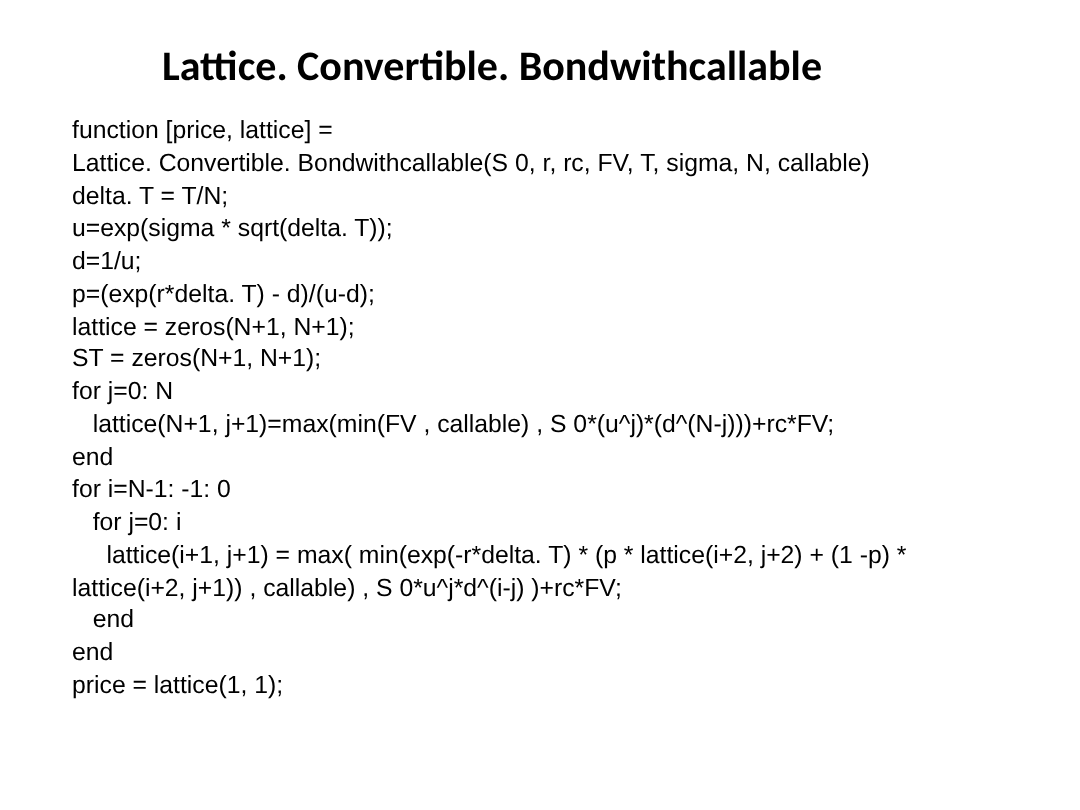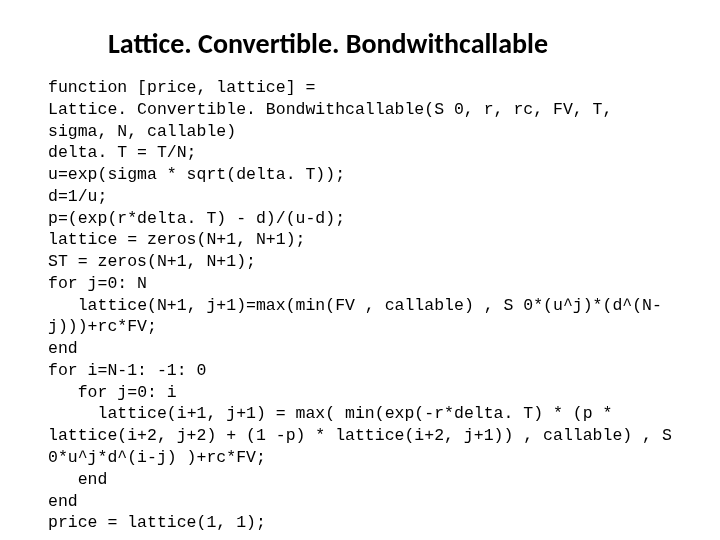--- a/index.html
+++ b/index.html
@@ -23,21 +23,21 @@
     font-weight: 700;
     text-align: left;
     margin: 6px 0 16px 60px;
     letter-spacing: 0px;
   }
   .code {
     font-size: 16.5px;
     line-height: 1.32;
     white-space: pre-wrap;
     word-wrap: break-word;
-    font-family: Liberation Mono, monospace;
+    font-family: Liberation Sans, sans-serif;
   }
 </style>
 </head>
 <body>
 
 <div class="slide">
   <div class="title">Lattice. Convertible. Bondwithcallable</div>
   <div class="code"><div>function [price, lattice] =</div><div>Lattice. Convertible. Bondwithcallable(S 0, r, rc, FV, T, sigma, N, callable)</div><div>delta. T = T/N;</div><div>u=exp(sigma * sqrt(delta. T));</div><div>d=1/u;</div><div>p=(exp(r*delta. T) - d)/(u-d);</div><div>lattice = zeros(N+1, N+1);</div><div>ST = zeros(N+1, N+1);</div><div>for j=0: N</div><div>   lattice(N+1, j+1)=max(min(FV , callable) , S 0*(u^j)*(d^(N-j)))+rc*FV;</div><div>end</div><div>for i=N-1: -1: 0</div><div>   for j=0: i</div><div>     lattice(i+1, j+1) = max( min(exp(-r*delta. T) * (p * lattice(i+2, j+2) + (1 -p) * lattice(i+2, j+1)) , callable) , S 0*u^j*d^(i-j) )+rc*FV;</div><div>   end</div><div>end</div><div>price = lattice(1, 1);</div></div>
 </div>
 

